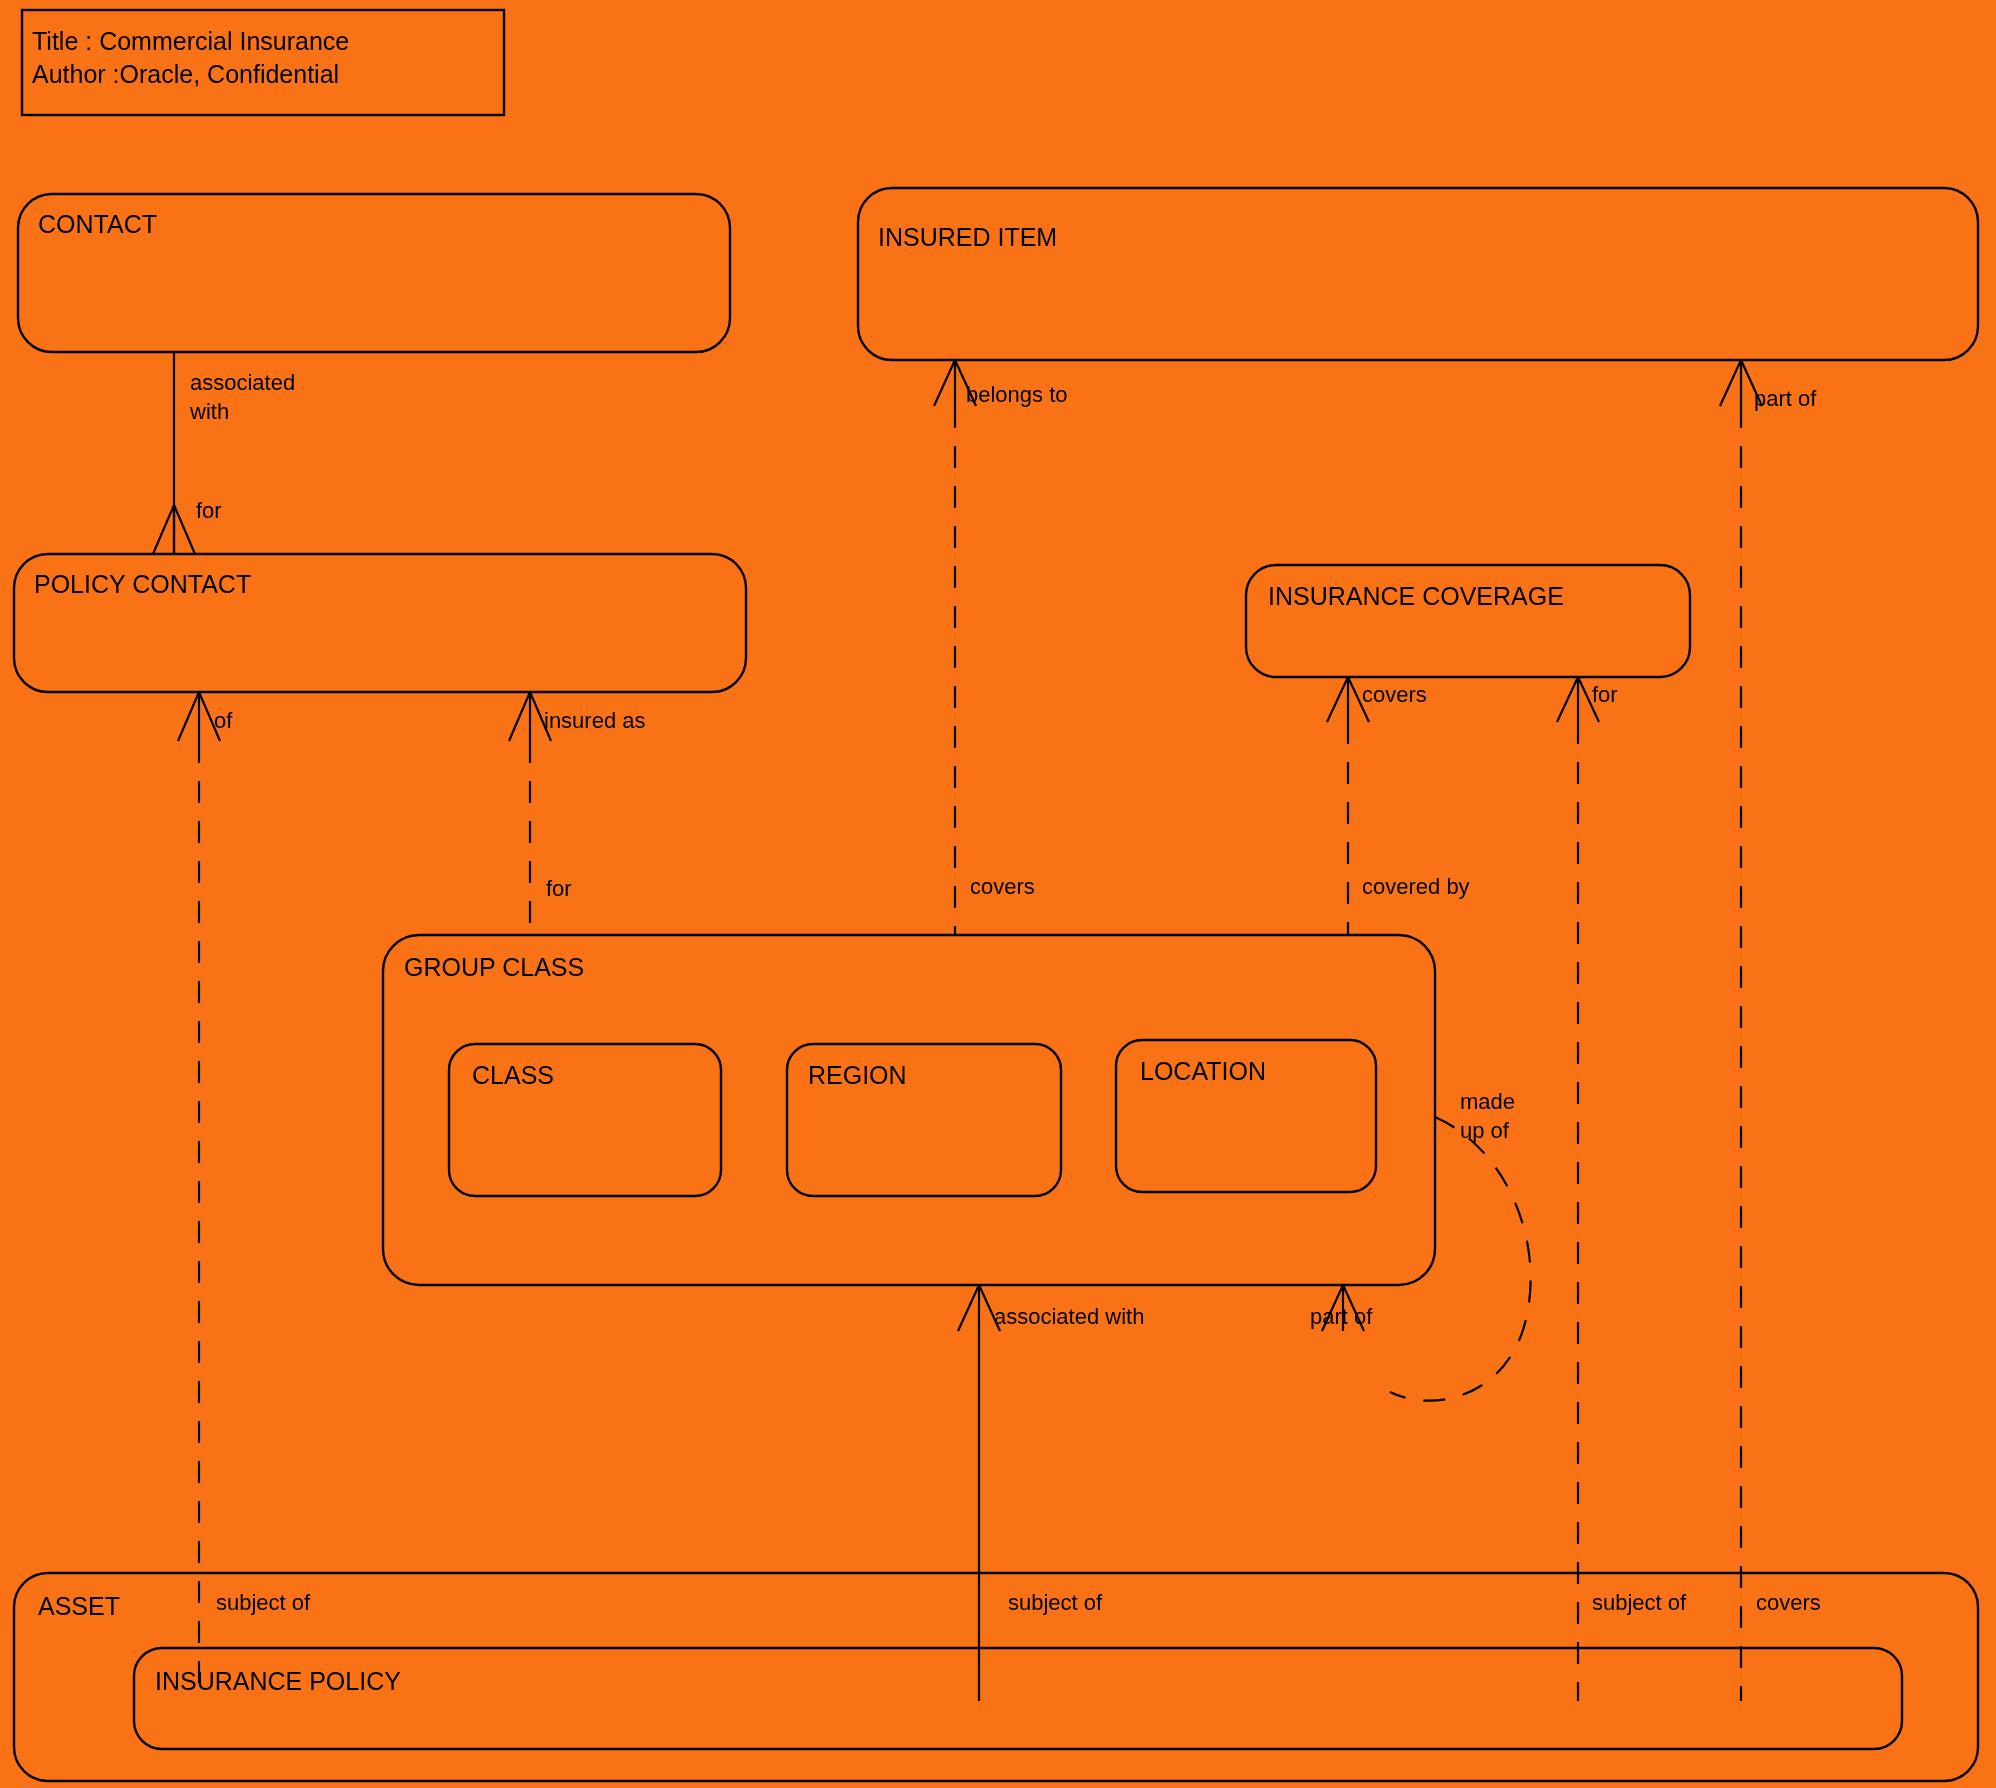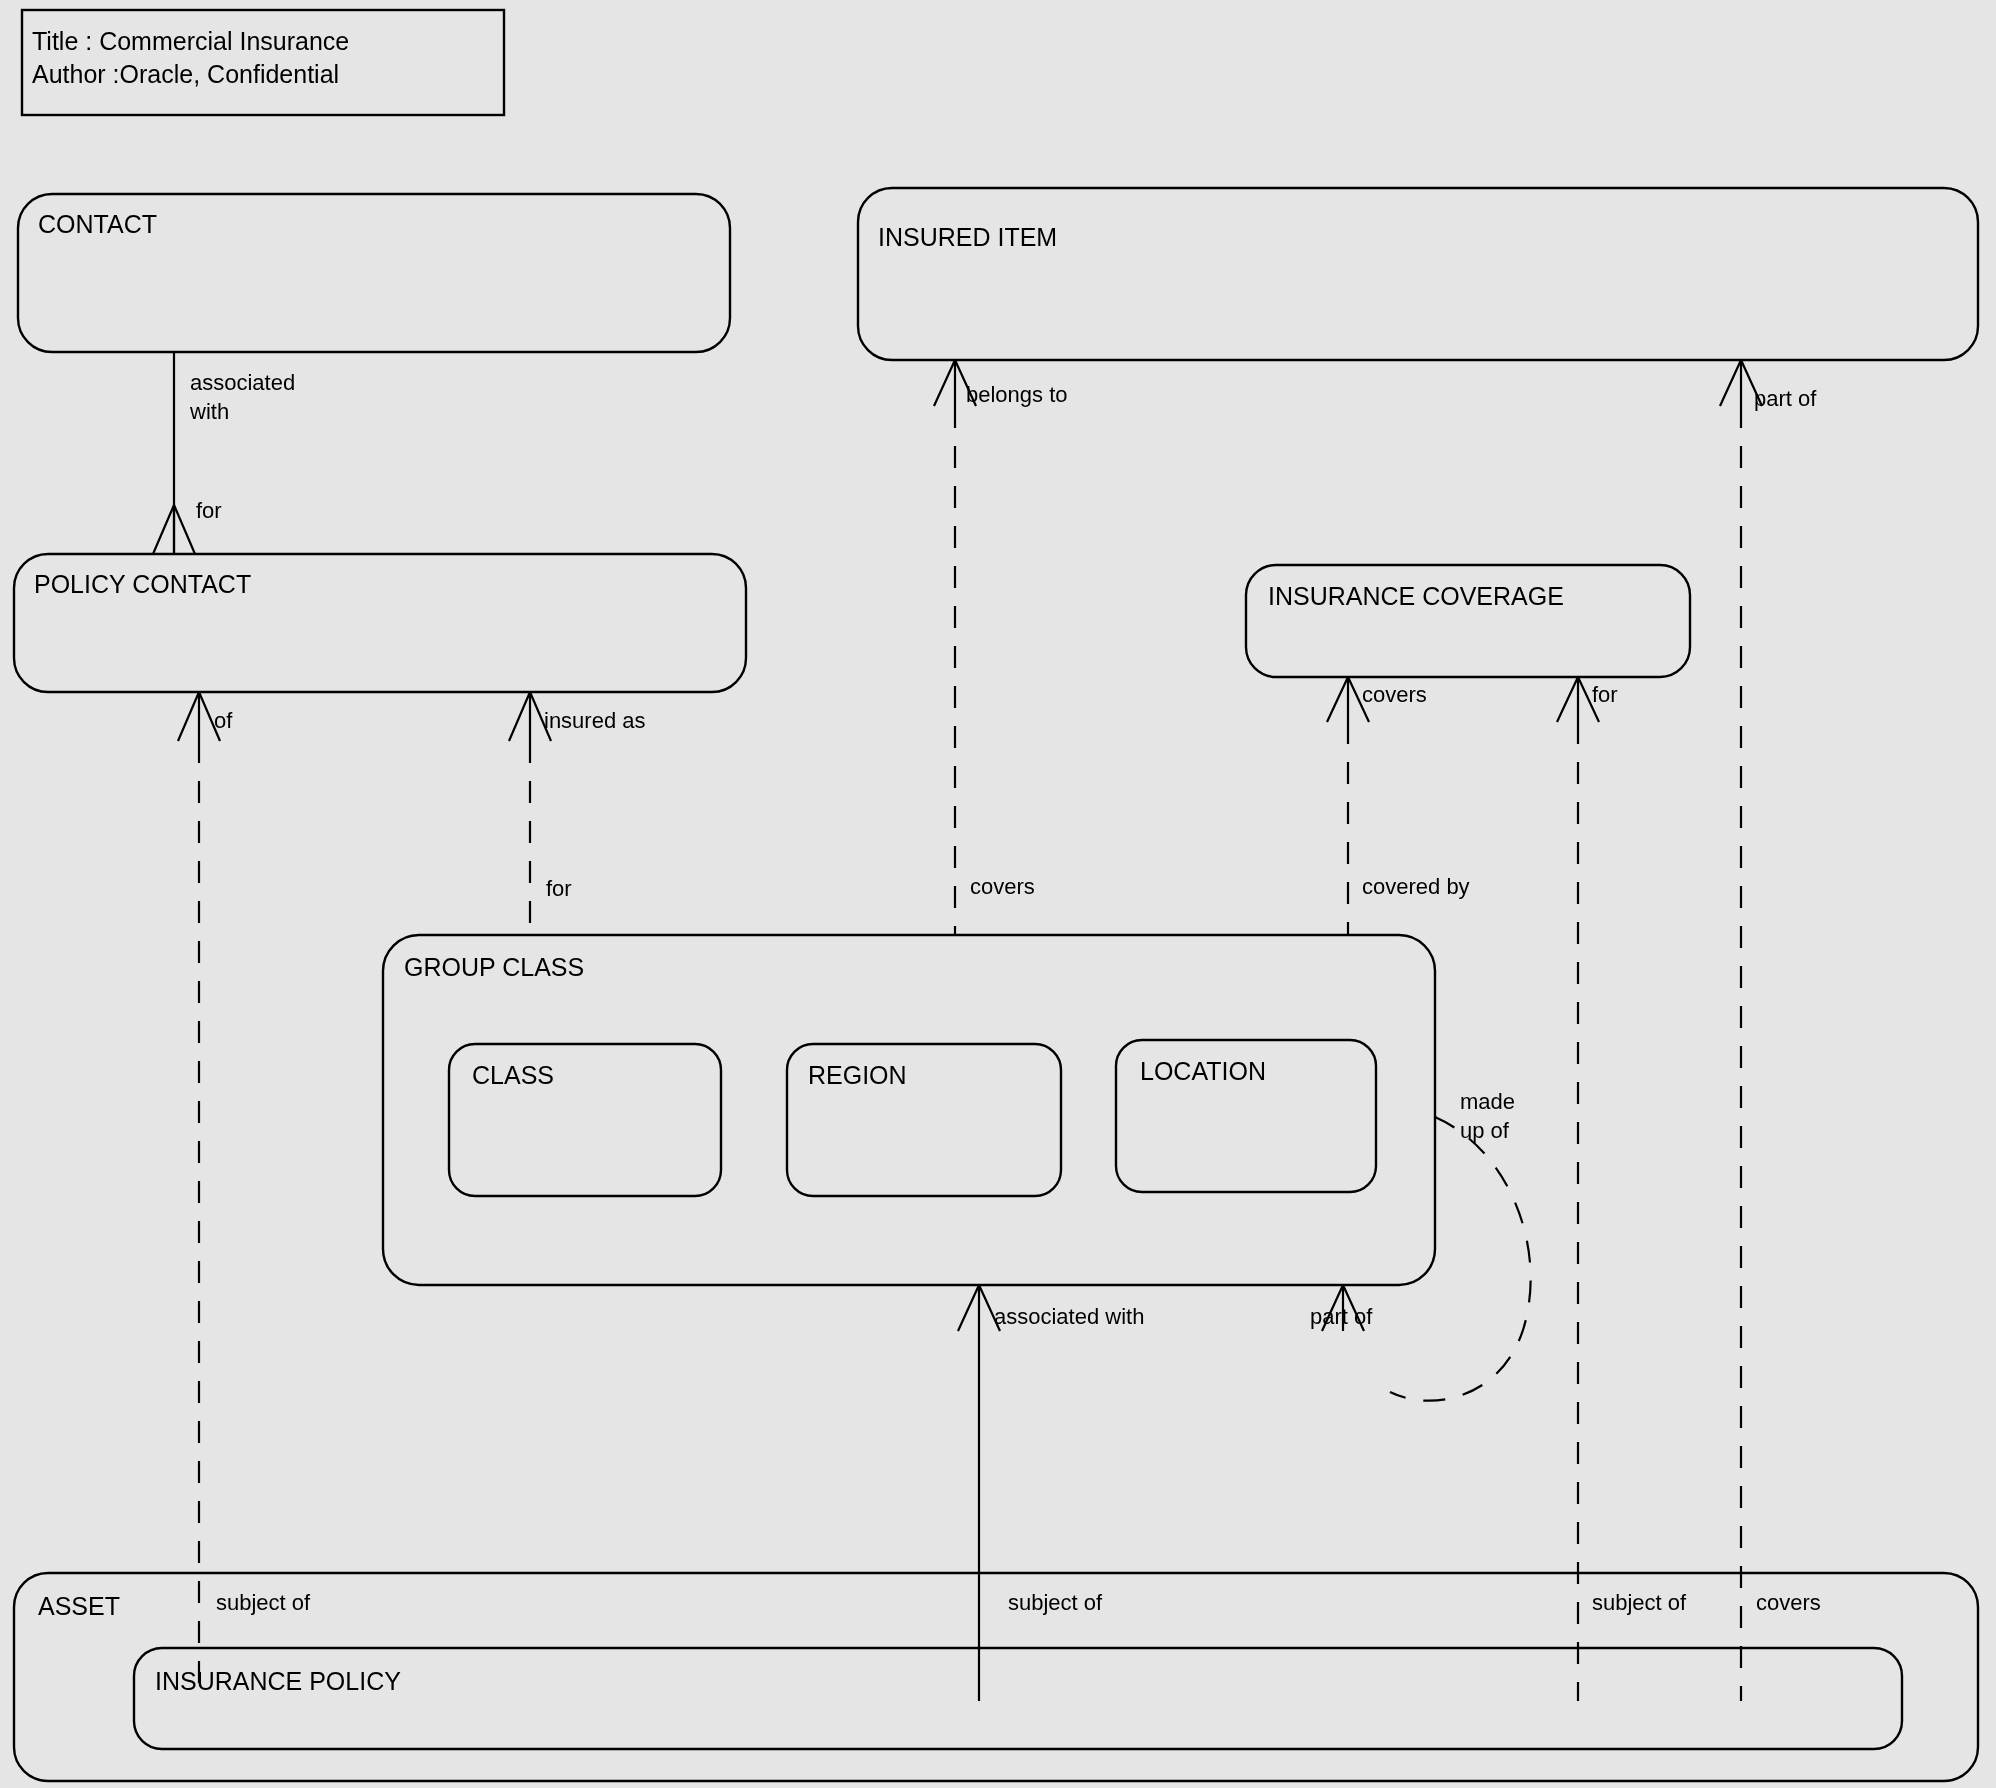--- a/index.html
+++ b/index.html
@@ -8,21 +8,21 @@
     background: #ffffff;
   }
   body {
     font-family: "Liberation Sans", sans-serif;
     color: #000000;
   }
   #canvas {
     position: relative;
     width: 1996px;
     height: 1788px;
-    background: #e5e5e5;
+    background: #f97316;
     overflow: hidden;
   }
   svg#diagram {
     position: absolute;
     left: 0;
     top: 0;
     width: 1996px;
     height: 1788px;
   }
   .ent-rect {

